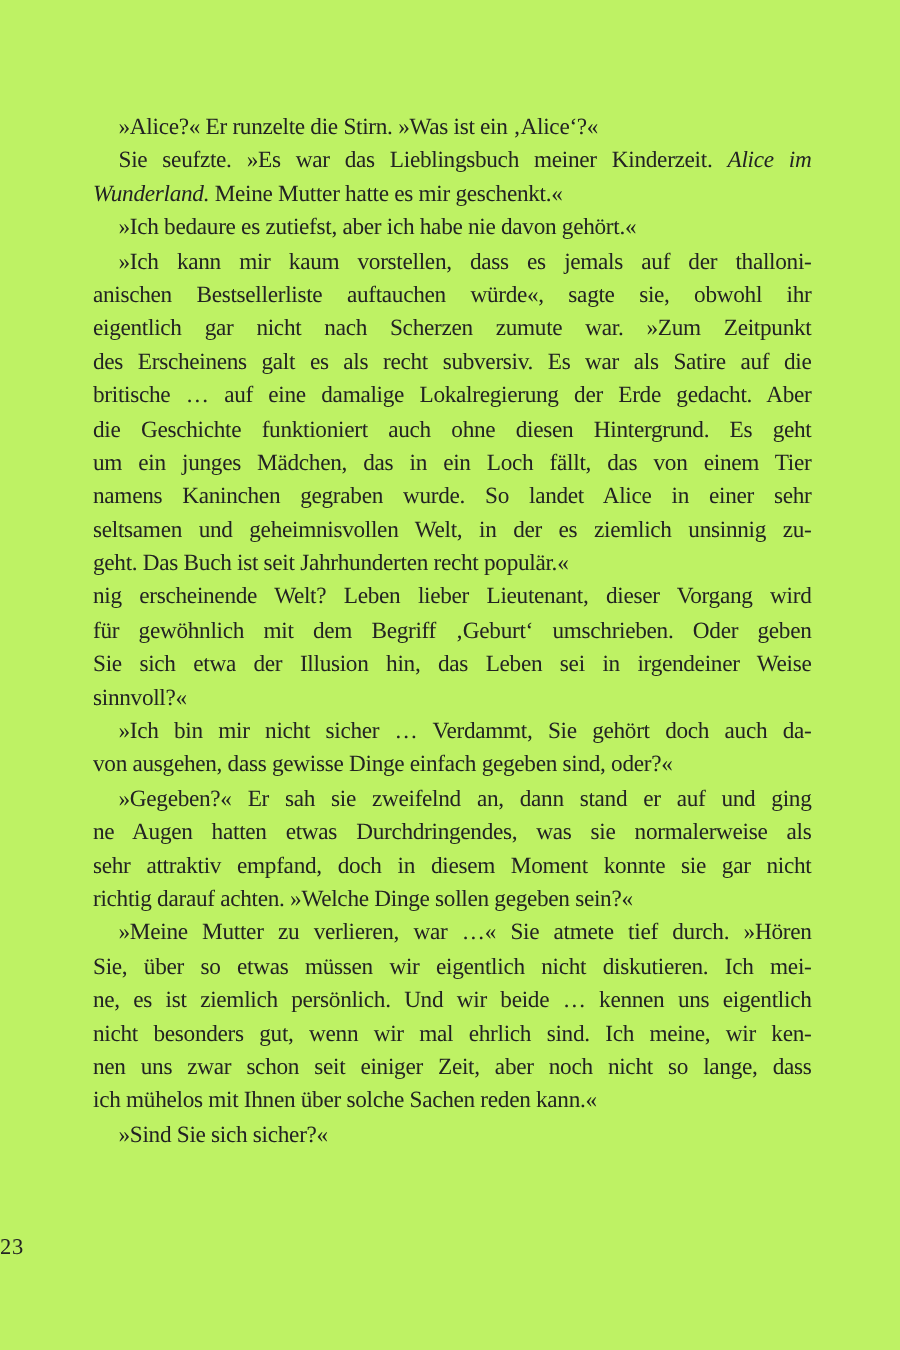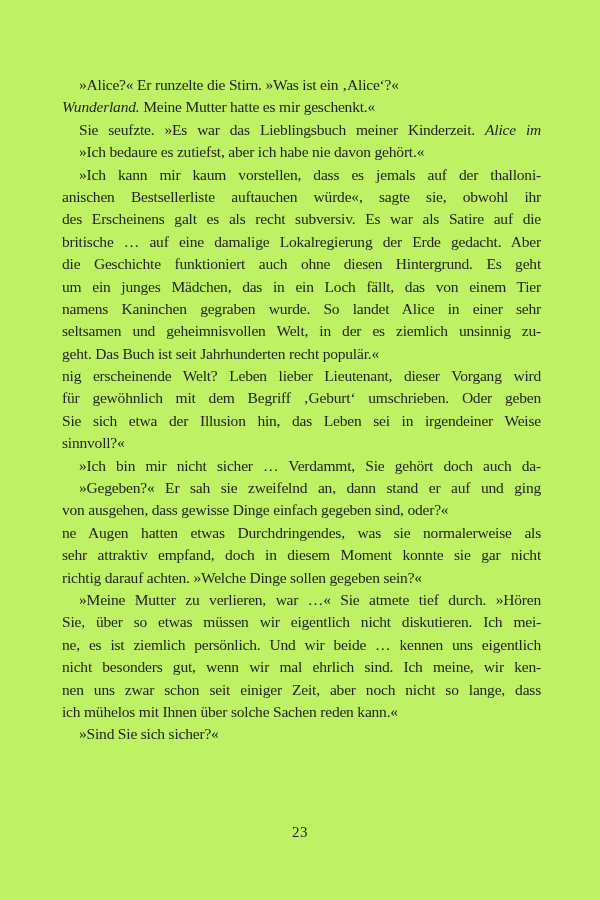--- a/index.html
+++ b/index.html
@@ -39,51 +39,51 @@
     padding-left: 17px;
   }
   .it {
     font-style: italic;
   }
   .folio {
     position: absolute;
     left: 0;
     top: 824px;
     width: 600px;
-    text-align: center;
     font-size: 15px;
     letter-spacing: 0.5px;
     color: #232323;
   }
 </style>
 </head>
 <body>
 
 <div class="book-page">
   <div class="text-block">
       <div class="line indent"><span>»Alice?« Er runzelte die Stirn. »Was ist ein ‚Alice‘?«</span></div>
+      <div class="line indent just"><span>Sie seufzte. »Es war das Lieblingsbuch meiner Kinderzeit. </span><span class="it">Alice im</span></div>
       <div class="line"><span class="it">Wunderland.</span><span> Meine Mutter hatte es mir geschenkt.«</span></div>
-      <div class="line indent just"><span>Sie seufzte. »Es war das Lieblingsbuch meiner Kinderzeit. </span><span class="it">Alice im</span></div>
       <div class="line indent"><span>»Ich bedaure es zutiefst, aber ich habe nie davon gehört.«</span></div>
       <div class="line indent just"><span>»Ich kann mir kaum vorstellen, dass es jemals auf der thalloni-</span></div>
       <div class="line just"><span>anischen Bestsellerliste auftauchen würde«, sagte sie, obwohl ihr</span></div>
+      <div class="line just"><span>eigentlich gar nicht nach Scherzen zumute war. »Zum Zeitpunkt</span></div>
       <div class="line just"><span>des Erscheinens galt es als recht subversiv. Es war als Satire auf die</span></div>
       <div class="line just"><span>britische … auf eine damalige Lokalregierung der Erde gedacht. Aber</span></div>
       <div class="line just"><span>die Geschichte funktioniert auch ohne diesen Hintergrund. Es geht</span></div>
       <div class="line just"><span>um ein junges Mädchen, das in ein Loch fällt, das von einem Tier</span></div>
       <div class="line just"><span>namens Kaninchen gegraben wurde. So landet Alice in einer sehr</span></div>
       <div class="line just"><span>seltsamen und geheimnisvollen Welt, in der es ziemlich unsinnig zu-</span></div>
       <div class="line"><span>geht. Das Buch ist seit Jahrhunderten recht populär.«</span></div>
       <div class="line just"><span>nig erscheinende Welt? Leben lieber Lieutenant, dieser Vorgang wird</span></div>
       <div class="line just"><span>für gewöhnlich mit dem Begriff ‚Geburt‘ umschrieben. Oder geben</span></div>
       <div class="line just"><span>Sie sich etwa der Illusion hin, das Leben sei in irgendeiner Weise</span></div>
       <div class="line"><span>sinnvoll?«</span></div>
       <div class="line indent just"><span>»Ich bin mir nicht sicher … Verdammt, Sie gehört doch auch da-</span></div>
+      <div class="line"><span>von ausgehen, dass gewisse Dinge einfach gegeben sind, oder?«</span></div>
       <div class="line indent just"><span>»Gegeben?« Er sah sie zweifelnd an, dann stand er auf und ging</span></div>
-      <div class="line"><span>von ausgehen, dass gewisse Dinge einfach gegeben sind, oder?«</span></div>
       <div class="line just"><span>ne Augen hatten etwas Durchdringendes, was sie normalerweise als</span></div>
       <div class="line just"><span>sehr attraktiv empfand, doch in diesem Moment konnte sie gar nicht</span></div>
       <div class="line"><span>richtig darauf achten. »Welche Dinge sollen gegeben sein?«</span></div>
       <div class="line indent just"><span>»Meine Mutter zu verlieren, war …« Sie atmete tief durch. »Hören</span></div>
       <div class="line just"><span>Sie, über so etwas müssen wir eigentlich nicht diskutieren. Ich mei-</span></div>
       <div class="line just"><span>ne, es ist ziemlich persönlich. Und wir beide … kennen uns eigentlich</span></div>
       <div class="line just"><span>nicht besonders gut, wenn wir mal ehrlich sind. Ich meine, wir ken-</span></div>
       <div class="line just"><span>nen uns zwar schon seit einiger Zeit, aber noch nicht so lange, dass</span></div>
       <div class="line"><span>ich mühelos mit Ihnen über solche Sachen reden kann.«</span></div>
       <div class="line indent"><span>»Sind Sie sich sicher?«</span></div>

